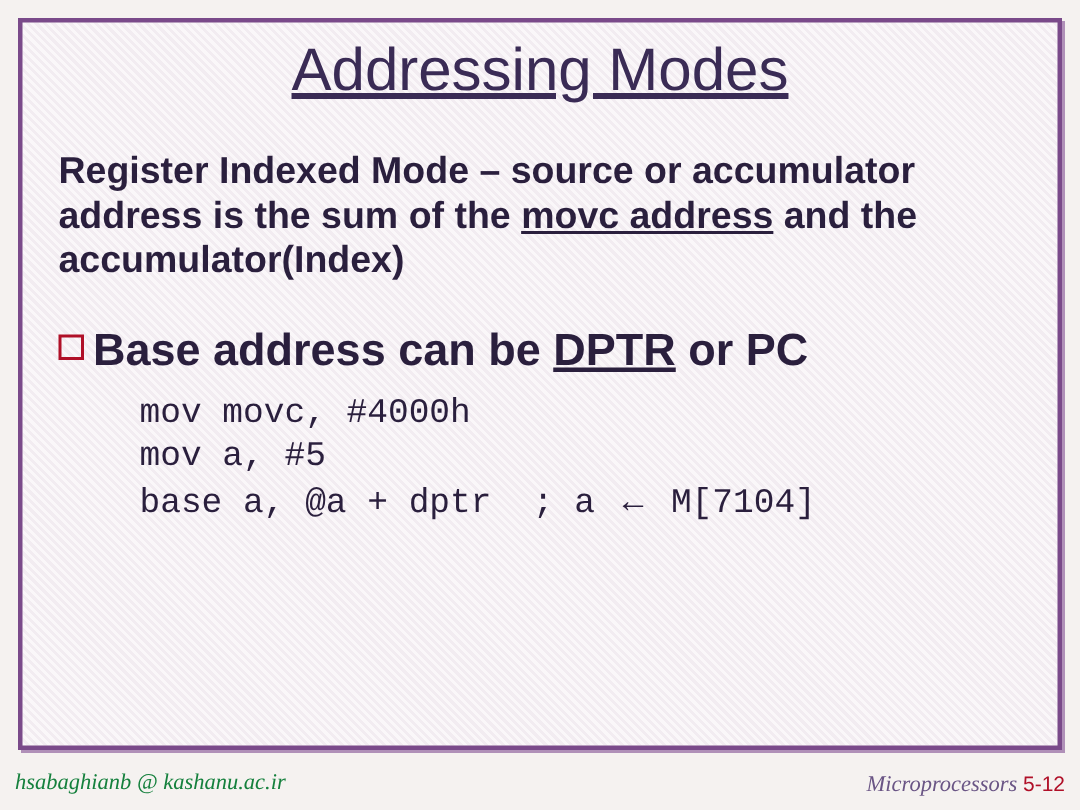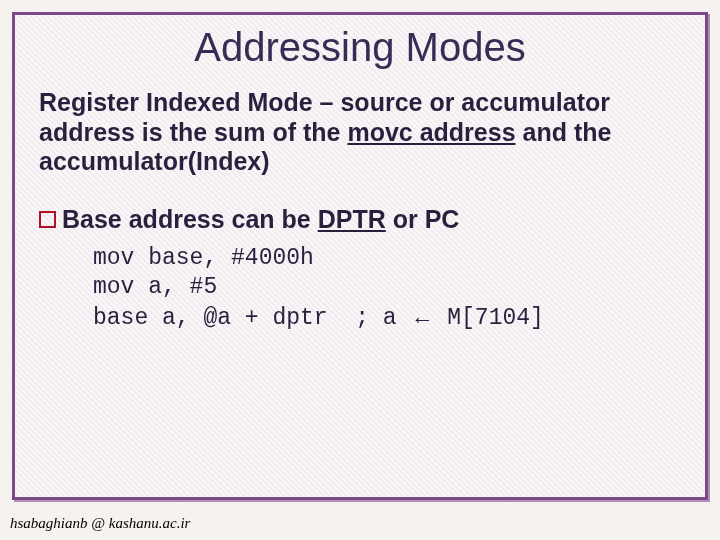--- a/index.html
+++ b/index.html
@@ -20,35 +20,36 @@
     border: 3px solid #7a4a8a;
     box-shadow: 2px 2px 0 #b090b8;
     background: repeating-linear-gradient(45deg, #faf7f9 0 2px, #f2ecf1 2px 4px);
     padding: 10px 18px 18px 18px;
   }
   .title {
     font-size: 40px;
     color: #3a2b55;
     text-align: center;
     font-weight: normal;
-    margin-bottom: 18px;
+    margin-bottom: 30px;
     font-family: "Trebuchet MS", Verdana, sans-serif;
+    text-decoration: underline;
   }
   .body-p {
     font-size: 25px;
     color: #2a1f3d;
     line-height: 1.18;
     margin-bottom: 28px;
     padding-left: 6px;
     font-weight: bold;
   }
   .body-p .term {
   }
   .bullet-line {
-    font-size: 25px;
+    font-size: 30px;
     color: #2a1f3d;
     font-weight: bold;
     margin-bottom: 10px;
     display: flex;
     align-items: flex-start;
     gap: 6px;
     padding-left: 6px;
   }
   .square-bullet {
     display: inline-block;
@@ -75,41 +76,44 @@
     position: absolute;
     left: 10px;
     right: 10px;
     bottom: 8px;
     display: flex;
     justify-content: space-between;
     font-size: 15px;
     font-style: italic;
     font-family: "Times New Roman", serif;
   }
-  .footer-left { color: #000000; }
+  .footer-left { color: #15803d; }
   .footer-right { color: #6a5585; }
   .footer-right .num { color: #b01028; font-style: normal; font-family: Arial, sans-serif; font-size: 14px; }
 </style>
 </head>
 <body>
 
 <div class="slide-outer">
   <h1 class="title">Addressing Modes</h1>
 
   <p class="body-p">
     <span class="term">Register Indexed Mode</span><span> – </span><span>source or accumulator address is the sum of the </span><span class="u">movc address</span><span> and the accumulator(Index)</span>
   </p>
 
   <div class="bullet-line">
     <span class="square-bullet"></span>
     <span>
       <span>Base address can be </span><span class="u">DPTR</span><span> or PC</span>
     </span>
   </div>
 
-  <div class="code-block"><span>mov base, #4000h</span>
+  <div class="code-block"><span>mov movc, #4000h</span>
 <span>mov a, #5</span>
 <span>base a, @a + dptr  ; a </span><span class="arrow">←</span><span> M[7104]</span></div>
 </div>
 
 <div class="footer">
   <span class="footer-left">hsabaghianb @ kashanu.ac.ir</span>
+  <span class="footer-right">
+    <span>Microprocessors </span><span class="num">5-12</span>
+  </span>
 </div>
 
 </body></html>

